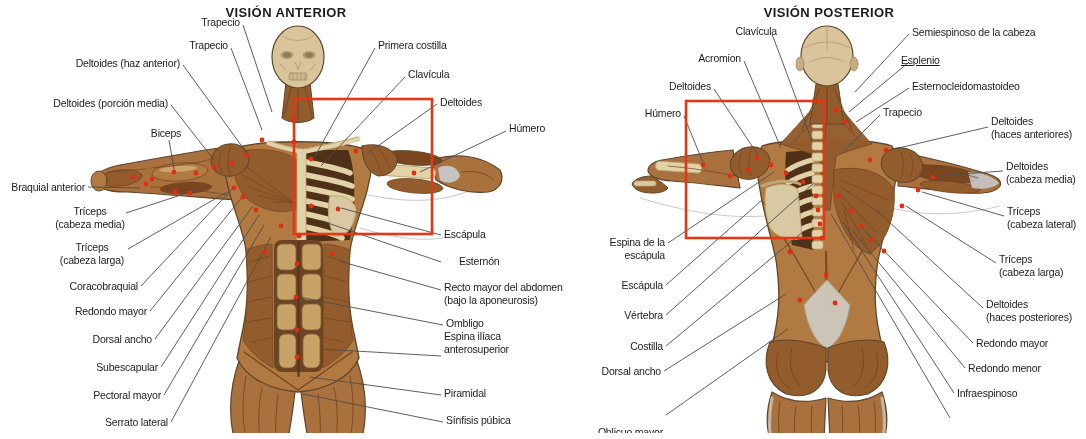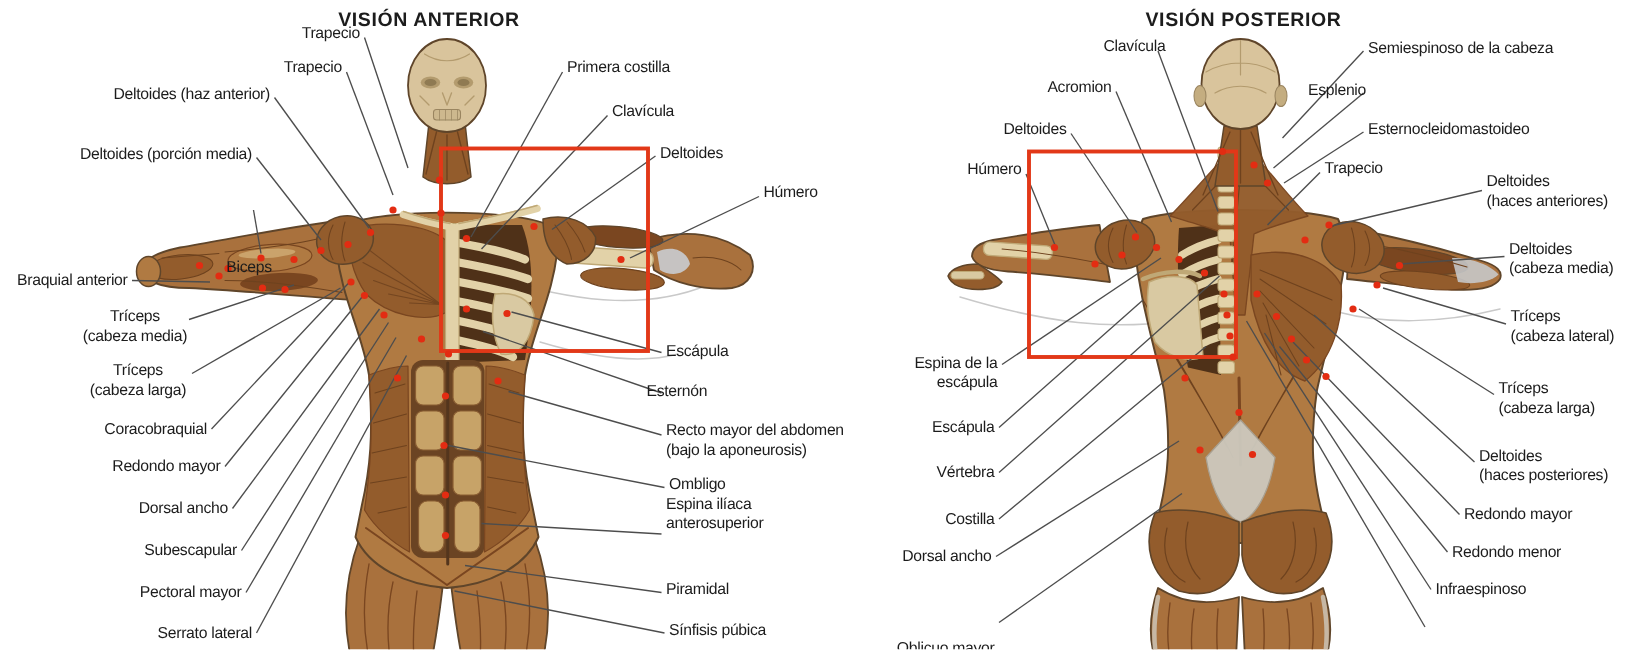--- a/index.html
+++ b/index.html
@@ -341,58 +341,58 @@
   </svg>
 
   <div class="title" style="left:286px">VISIÓN ANTERIOR</div>
   <div class="title" style="left:829px">VISIÓN POSTERIOR</div>
 
   <div id="labels">
       <div class="label right" style="top: 16px; right: 846px; color: rgb(28, 28, 28);">Trapecio</div>
       <div class="label right" style="top: 39px; right: 858px; color: rgb(28, 28, 28);">Trapecio</div>
       <div class="label right" style="top: 57px; right: 906px; color: rgb(28, 28, 28);">Deltoides (haz anterior)</div>
       <div class="label right" style="top: 97px; right: 918px; color: rgb(28, 28, 28);">Deltoides (porción media)</div>
-      <div class="label center" style="top: 127px; left: 166px; color: rgb(28, 28, 28); margin-top: 45px;">Biceps</div>
+      <div class="label center" style="top: 127px; left: 166px; color: rgb(28, 28, 28);">Biceps</div>
       <div class="label right" style="top: 181px; right: 1001px; color: rgb(28, 28, 28);">Braquial anterior</div>
       <div class="label center" style="top: 205px; left: 90px; color: rgb(28, 28, 28);">Tríceps
 (cabeza media)</div>
       <div class="label center" style="top: 241px; left: 92px; color: rgb(28, 28, 28);">Tríceps
 (cabeza larga)</div>
       <div class="label right" style="top: 280px; right: 948px; color: rgb(28, 28, 28);">Coracobraquial</div>
       <div class="label right" style="top: 305px; right: 939px; color: rgb(28, 28, 28);">Redondo mayor</div>
       <div class="label right" style="top: 333px; right: 934px; color: rgb(28, 28, 28);">Dorsal ancho</div>
       <div class="label right" style="top: 361px; right: 928px; color: rgb(28, 28, 28);">Subescapular</div>
       <div class="label right" style="top: 389px; right: 925px; color: rgb(28, 28, 28);">Pectoral mayor</div>
       <div class="label right" style="top: 416px; right: 918px; color: rgb(28, 28, 28);">Serrato lateral</div>
       <div class="label left" style="top: 39px; left: 378px; color: rgb(28, 28, 28);">Primera costilla</div>
       <div class="label left" style="top: 68px; left: 408px; color: rgb(28, 28, 28);">Clavícula</div>
       <div class="label left" style="top: 96px; left: 440px; color: rgb(28, 28, 28);">Deltoides</div>
       <div class="label left" style="top: 122px; left: 509px; color: rgb(28, 28, 28);">Húmero</div>
       <div class="label left" style="top: 228px; left: 444px; color: rgb(28, 28, 28);">Escápula</div>
-      <div class="label left" style="top: 255px; left: 416px; color: rgb(28, 28, 28); padding-left: 15px;">Esternón</div>
+      <div class="label left" style="top: 255px; left: 444px; color: rgb(28, 28, 28); padding-left: 15px;">Esternón</div>
       <div class="label left" style="top: 281px; left: 444px; color: rgb(28, 28, 28);">Recto mayor del abdomen
 (bajo la aponeurosis)</div>
       <div class="label left" style="top: 317px; left: 446px; color: rgb(28, 28, 28);">Ombligo</div>
       <div class="label left" style="top: 330px; left: 444px; color: rgb(28, 28, 28);">Espina ilíaca
 anterosuperior</div>
       <div class="label left" style="top: 387px; left: 444px; color: rgb(28, 28, 28);">Piramidal</div>
       <div class="label left" style="top: 414px; left: 446px; color: rgb(28, 28, 28);">Sínfisis púbica</div>
       <div class="label right" style="top: 25px; right: 309px; color: rgb(28, 28, 28);">Clavícula</div>
       <div class="label right" style="top: 52px; right: 345px; color: rgb(28, 28, 28);">Acromion</div>
       <div class="label right" style="top: 80px; right: 375px; color: rgb(28, 28, 28);">Deltoides</div>
       <div class="label right" style="top: 107px; right: 405px; color: rgb(28, 28, 28);">Húmero</div>
       <div class="label right" style="top: 236px; right: 421px; color: rgb(28, 28, 28);">Espina de la
 escápula</div>
       <div class="label right" style="top: 279px; right: 423px; color: rgb(28, 28, 28);">Escápula</div>
       <div class="label right" style="top: 309px; right: 423px; color: rgb(28, 28, 28);">Vértebra</div>
       <div class="label right" style="top: 340px; right: 423px; color: rgb(28, 28, 28);">Costilla</div>
       <div class="label right" style="top: 365px; right: 425px; color: rgb(28, 28, 28);">Dorsal ancho</div>
       <div class="label right" style="top: 426px; right: 423px; color: rgb(28, 28, 28); text-align: right;">Oblicuo mayor</div>
       <div class="label left" style="top: 26px; left: 912px; color: rgb(28, 28, 28);">Semiespinoso de la cabeza</div>
-      <div class="label left" style="top: 54px; left: 872px; color: rgb(28, 28, 28);">Esplenio</div>
+      <div class="label left" style="top: 54px; left: 901px; color: rgb(28, 28, 28); text-decoration: underline;">Esplenio</div>
       <div class="label left" style="top: 80px; left: 912px; color: rgb(28, 28, 28);">Esternocleidomastoideo</div>
       <div class="label left" style="top: 106px; left: 883px; color: rgb(28, 28, 28);">Trapecio</div>
       <div class="label left" style="top: 115px; left: 991px; color: rgb(28, 28, 28);">Deltoides
 (haces anteriores)</div>
       <div class="label left" style="top: 160px; left: 1006px; color: rgb(28, 28, 28);">Deltoides
 (cabeza media)</div>
       <div class="label left" style="top: 205px; left: 1007px; color: rgb(28, 28, 28);">Tríceps
 (cabeza lateral)</div>
       <div class="label left" style="top: 253px; left: 999px; color: rgb(28, 28, 28);">Tríceps
 (cabeza larga)</div>

